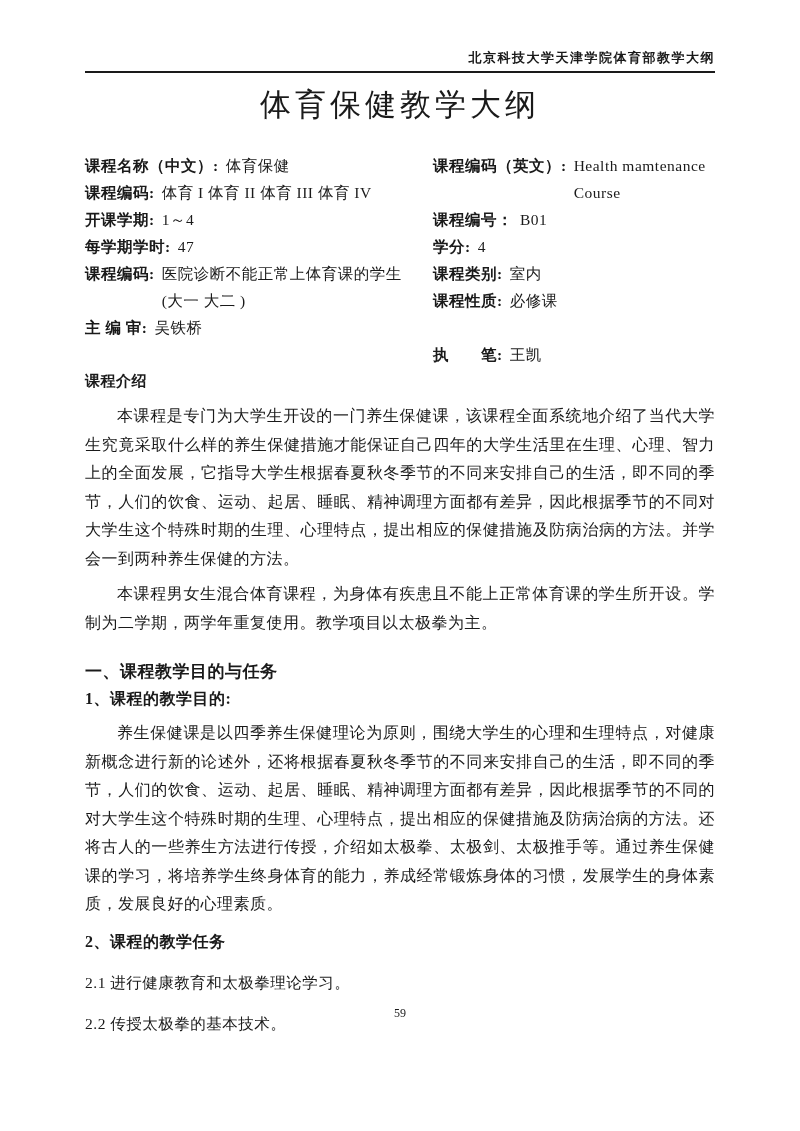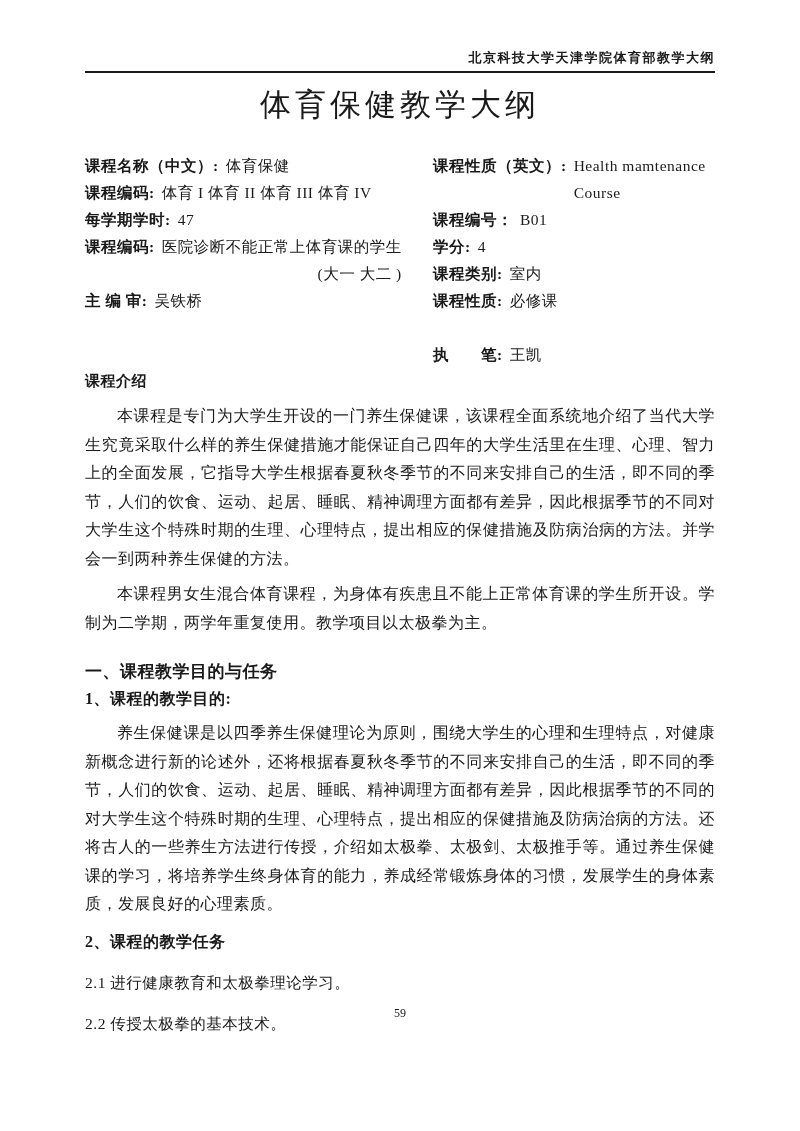--- a/index.html
+++ b/index.html
@@ -37,21 +37,21 @@
     font-weight: 500;
     letter-spacing: 4px;
     margin: 11px 0 0 0;
     line-height: 42px;
   }
   .info {
     display: flex;
     margin-top: 26px;
     font-size: 15.5px;
   }
-  .info-col-left  { width: 348px; flex: 0 0 348px; text-align: right; }
+  .info-col-left  { width: 348px; flex: 0 0 348px; }
   .info-col-right { flex: 1; }
   .info-row {
     display: flex;
     align-items: flex-start;
     line-height: 27px;
   }
   .info-row .lbl {
     font-weight: bold;
     white-space: nowrap;
     margin-right: 7px;
@@ -116,38 +116,42 @@
     <div class="info-col-left">
       <div class="info-row">
         <span class="lbl">课程名称（中文）:</span>
         <span class="val">体育保健</span>
       </div>
       <div class="info-row">
         <span class="lbl">课程编码:</span>
         <span class="val">体育 I 体育 II 体育 III  体育 IV</span>
       </div>
       <div class="info-row">
+        <span class="lbl">开课学期:</span>
+        <span class="val">1～4</span>
+      </div>
+      <div class="info-row">
         <span class="lbl">每学期学时:</span>
         <span class="val">47</span>
       </div>
       <div class="info-row">
         <span class="lbl">课程编码:</span>
         <span class="val">
           <span>医院诊断不能正常上体育课的学生</span>
           <span class="val-line2">(大一  大二 )</span>
         </span>
       </div>
       <div class="info-row">
         <span class="lbl">主 编 审:</span>
         <span class="val">吴铁桥</span>
       </div>
     </div>
     <div class="info-col-right">
       <div class="info-row">
-        <span class="lbl">课程性质（英文）:</span>
+        <span class="lbl">课程编码（英文）:</span>
         <span class="val">Health mamtenance Course</span>
       </div>
       <div class="info-row">
         <span class="lbl">课程编号：</span>
         <span class="val">B01</span>
       </div>
       <div class="info-row">
         <span class="lbl">学分:</span>
         <span class="val">4</span>
       </div>

